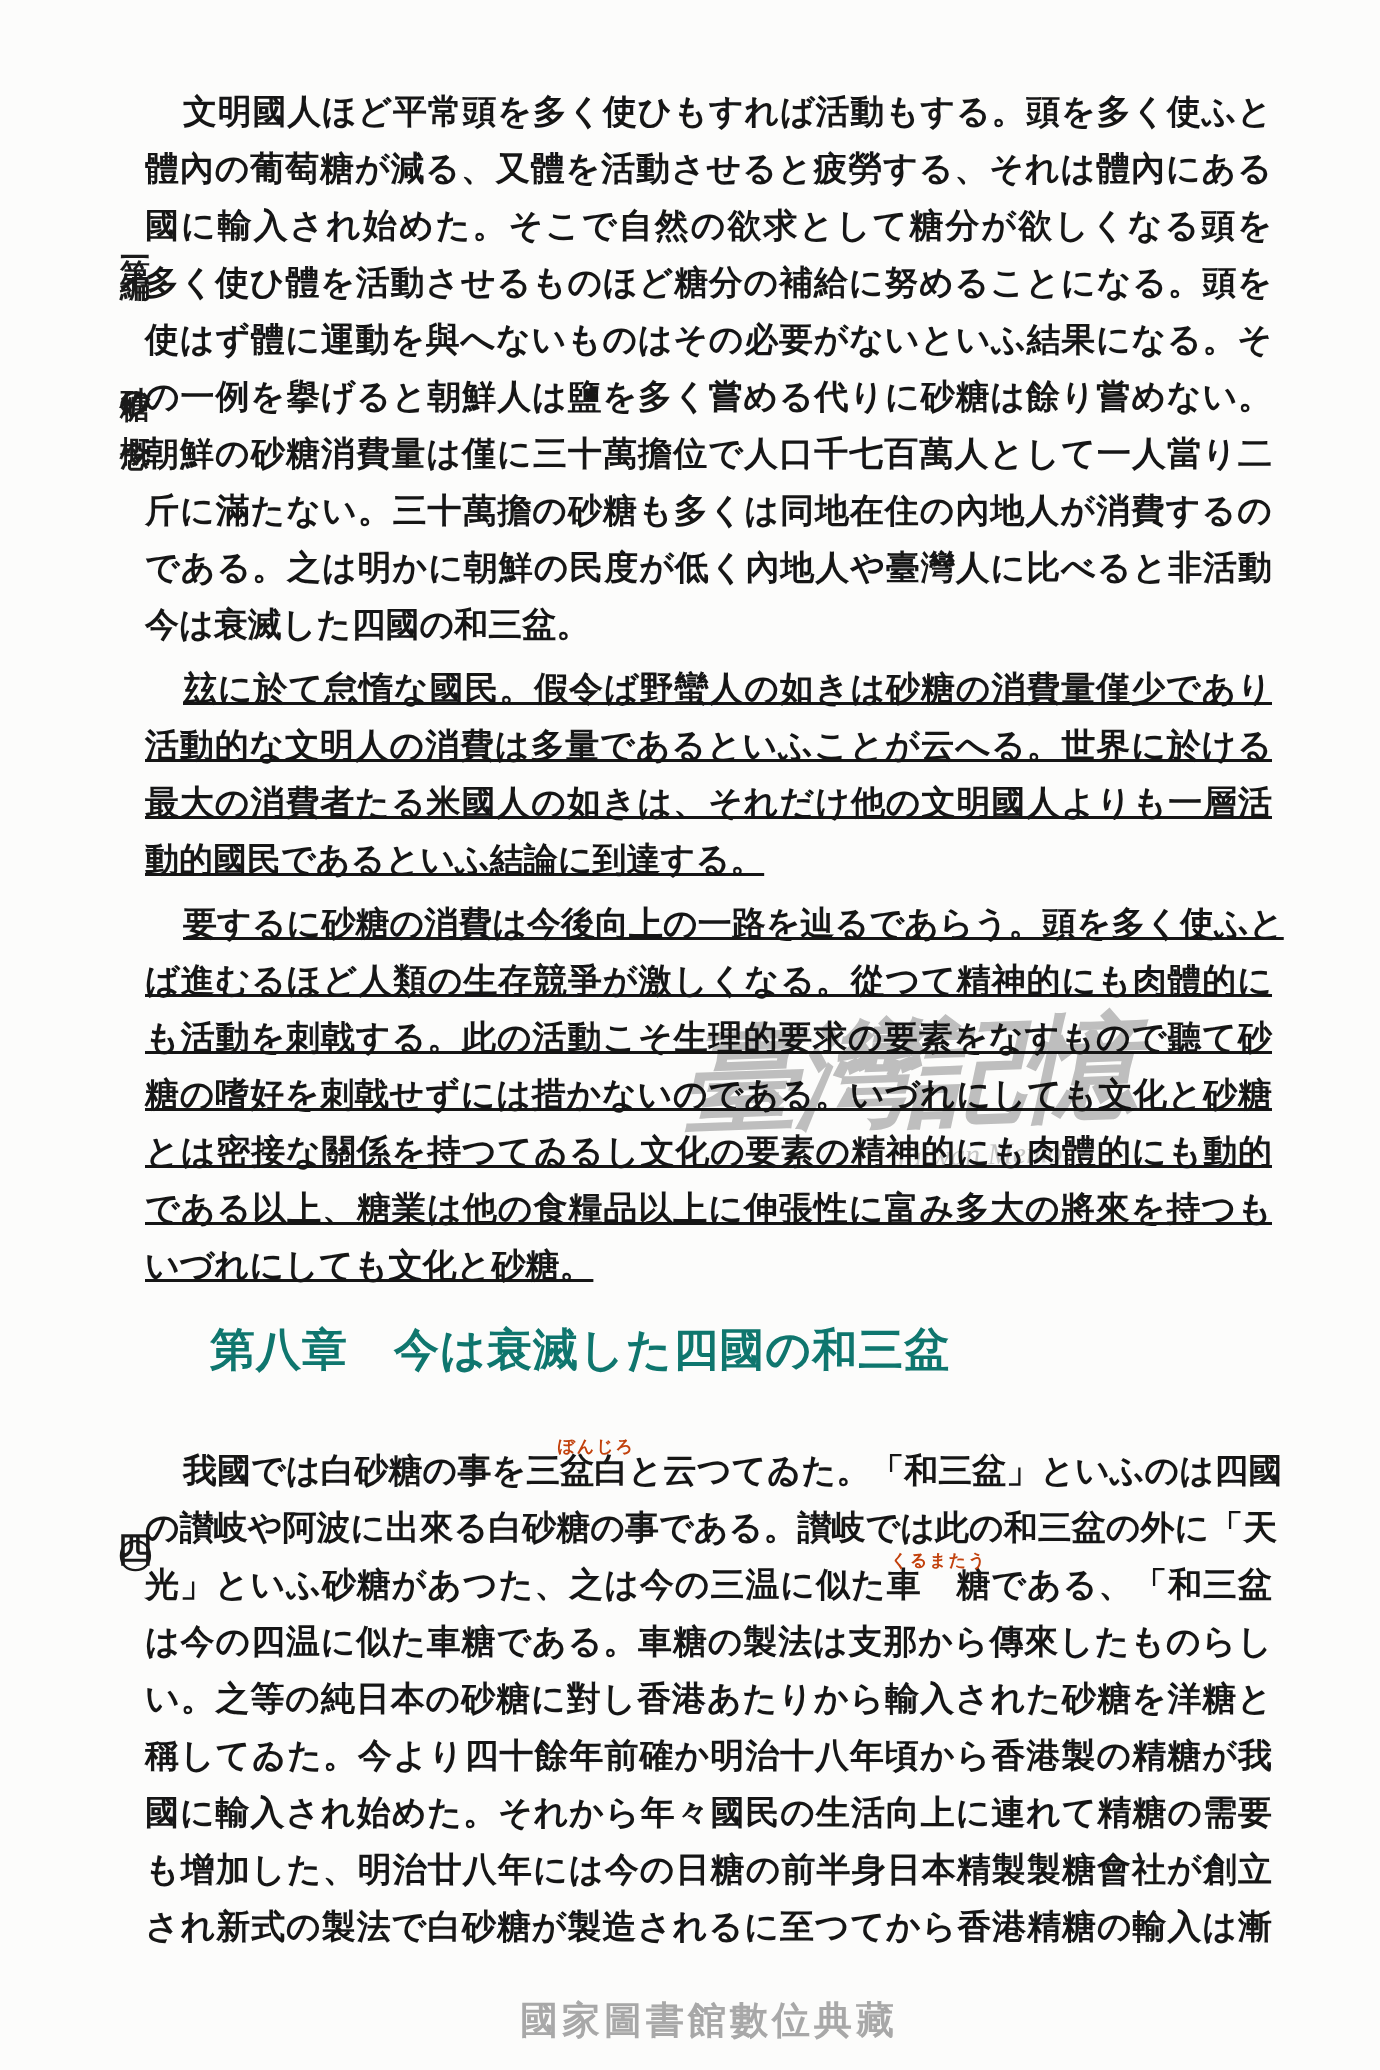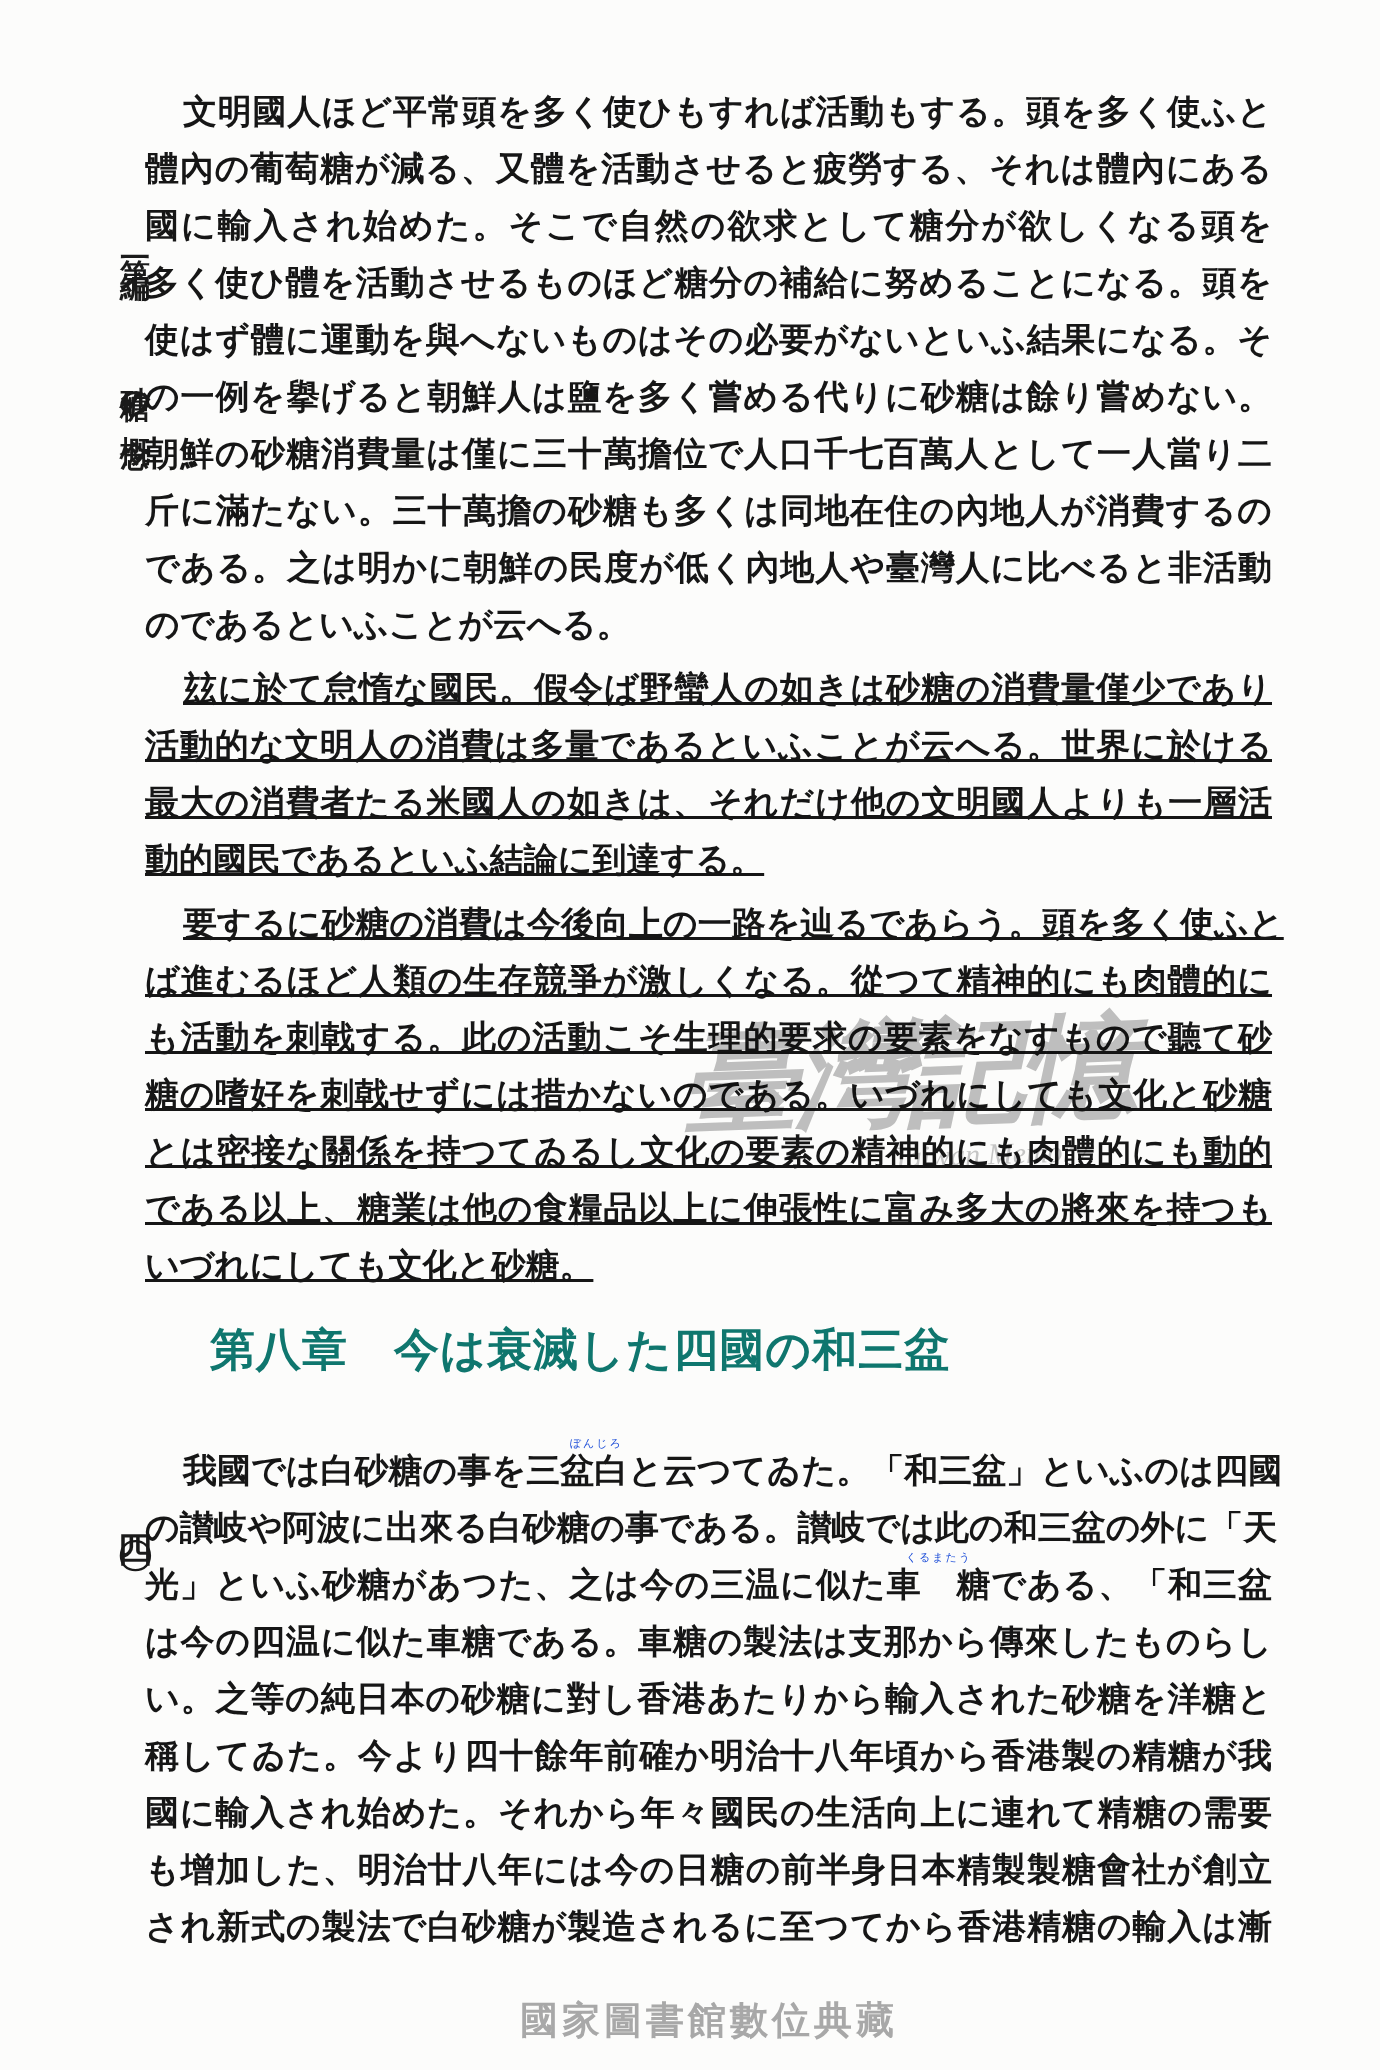--- a/index.html
+++ b/index.html
@@ -53,26 +53,26 @@
     white-space:nowrap;
     color:#161616;
   }
   .line.indent{text-indent:38px;}
   .line.short{text-align-last:left;}
   .rubyw{position:relative;}
   .rt{
     position:absolute;
     left:50%;top:-14px;
     transform:translateX(-50%);
-    font-size:11px;
+    font-size:17px;
     line-height:1;
     letter-spacing:2px;
-    font-weight:normal;
+    font-weight:bold;
     white-space:nowrap;
-    color:#1d4ed8;
+    color:#c2410c;
   }
   .chapter-heading{
     margin:26px 0 62px 65px;
     font-size:45px;
     line-height:60px;
     font-weight:bold;
     letter-spacing:1px;
     color:#0f766e;
     white-space:nowrap;
   }
@@ -133,21 +133,21 @@
       <div class="paragraph">
         <div class="line indent">文明國人ほど平常頭を多く使ひもすれば活動もする。頭を多く使ふと</div>
         <div class="line">體內の葡萄糖が減る、又體を活動させると疲勞する、それは體內にある</div>
         <div class="line">國に輸入され始めた。そこで自然の欲求として糖分が欲しくなる頭を</div>
         <div class="line">多く使ひ體を活動させるものほど糖分の補給に努めることになる。頭を</div>
         <div class="line">使はず體に運動を與へないものはその必要がないといふ結果になる。そ</div>
         <div class="line">の一例を擧げると朝鮮人は鹽を多く嘗める代りに砂糖は餘り嘗めない。</div>
         <div class="line">朝鮮の砂糖消費量は僅に三十萬擔位で人口千七百萬人として一人當り二</div>
         <div class="line">斤に滿たない。三十萬擔の砂糖も多くは同地在住の內地人が消費するの</div>
         <div class="line">である。之は明かに朝鮮の民度が低く內地人や臺灣人に比べると非活動</div>
-        <div class="line short">のであるといふことが云へる。</div>
+        <div class="line short">今は衰滅した四國の和三盆。</div>
       </div>
       <div class="paragraph">
         <div class="line indent">玆に於て怠惰な國民。假令ば野蠻人の如きは砂糖の消費量僅少であり</div>
         <div class="line">活動的な文明人の消費は多量であるといふことが云へる。世界に於ける</div>
         <div class="line">最大の消費者たる米國人の如きは、それだけ他の文明國人よりも一層活</div>
         <div class="line short">動的國民であるといふ結論に到達する。</div>
       </div>
       <div class="paragraph">
         <div class="line indent">要するに砂糖の消費は今後向上の一路を辿るであらう。頭を多く使ふと</div>
         <div class="line">ば進むるほど人類の生存競爭が激しくなる。從つて精神的にも肉體的に</div>

